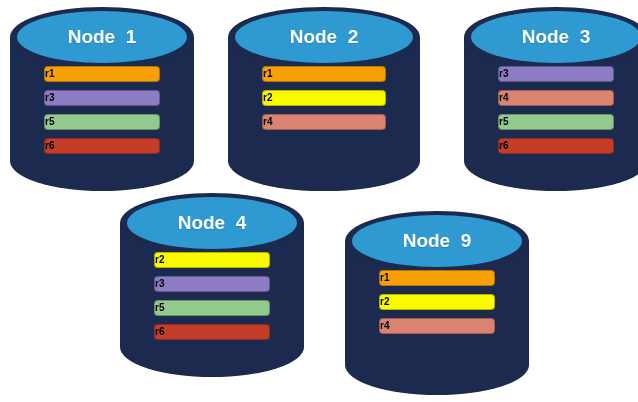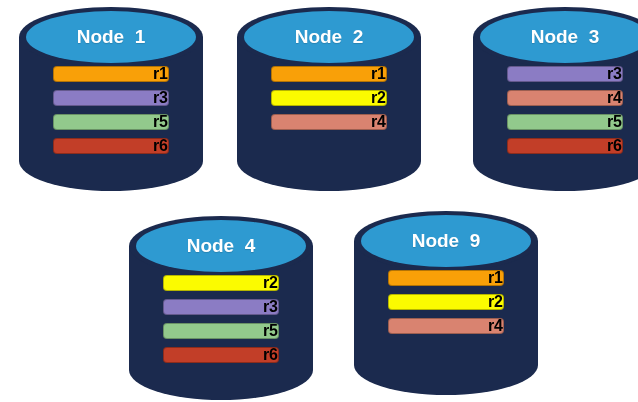--- a/index.html
+++ b/index.html
@@ -1,20 +1,20 @@
 <!DOCTYPE html>
 <html style="--navy: #1B2A4E; --cap: #2E9AD1; --cap-text: #FFFFFF; --bar-text: #000000;"><head>
 <meta charset="utf-8">
 <style>
   html,body { margin:0; padding:0; background:#ffffff; }
   .canvas {
     position:relative; width:638px; height:402px; background:#ffffff;
     font-family:"Liberation Sans", sans-serif; overflow:hidden;
   }
-  .cyl { position:absolute; width:184px; height:184px;margin-left:9px; }
+  .cyl { position:absolute; width:184px; height:184px; }
   .cyl-body {
     position:absolute; top:30px; left:0; right:0; bottom:0;
     background:var(--navy);
     border-radius:0 0 92px 92px / 0 0 30px 30px;
   }
   .cyl-top {
     position:absolute; top:0; left:0; right:0; height:60px;
     border-radius:50%; background:var(--navy);
   }
   .cyl-cap {
@@ -25,28 +25,28 @@
   .cap-label {
     color:var(--cap-text); font-weight:bold; font-size:19px;
     white-space:pre; text-shadow:0 1px 1px rgba(0,0,0,0.15);
   }
   .bars {
     position:absolute; top:59px; left:34px; right:34px;
     display:flex; flex-direction:column; gap:8px;
   }
   .bar {
     height:14px; border:1px solid rgba(0,0,0,0.28); border-radius:4px;
-    text-align:right; font-weight:bold; font-size:16px; line-height:14px;
+    text-align:left; font-weight:bold; font-size:10px; line-height:14px;
     color:var(--bar-text);
   }
   
   .n0 { left:10px;  top:7px;   }
-  .n1 { left:228px; top:7px;   }
+  .n1 { left:228px; top:7px;padding-left:8px;   }
   .n2 { left:464px; top:7px;   }
-  .n3 { left:120px; top:216px; }
+  .n3 { left:120px; top:193px; }
   .n4 { left:345px; top:211px; }
 </style>
 </head>
 <body>
 
 <div class="canvas">
 
   <div class="cyl n0">
     <div class="cyl-body"></div>
     <div class="cyl-top"></div>

